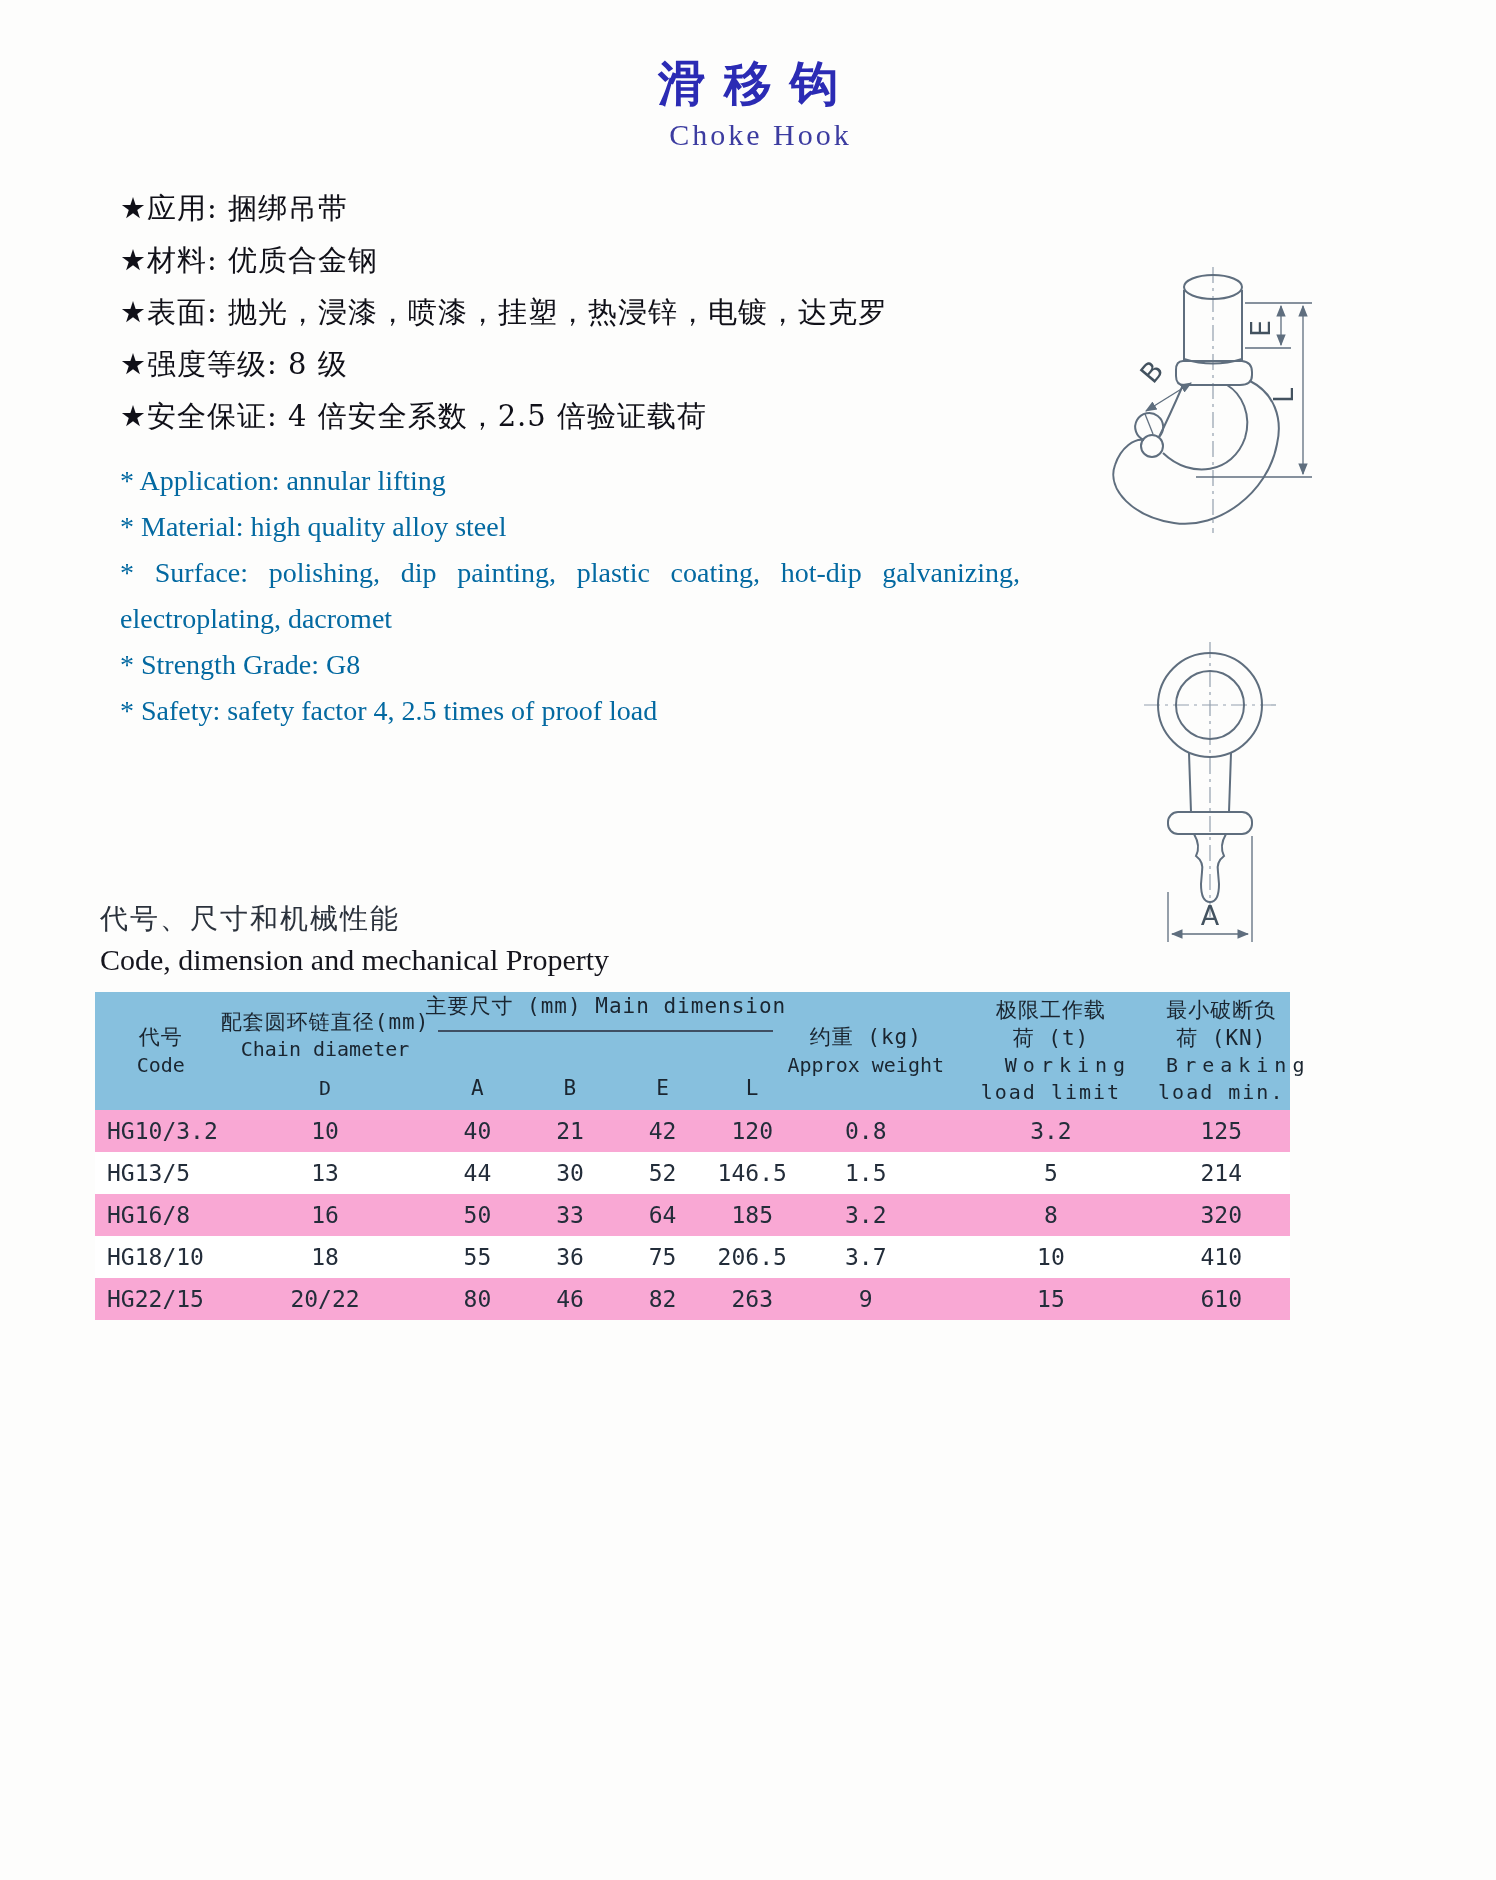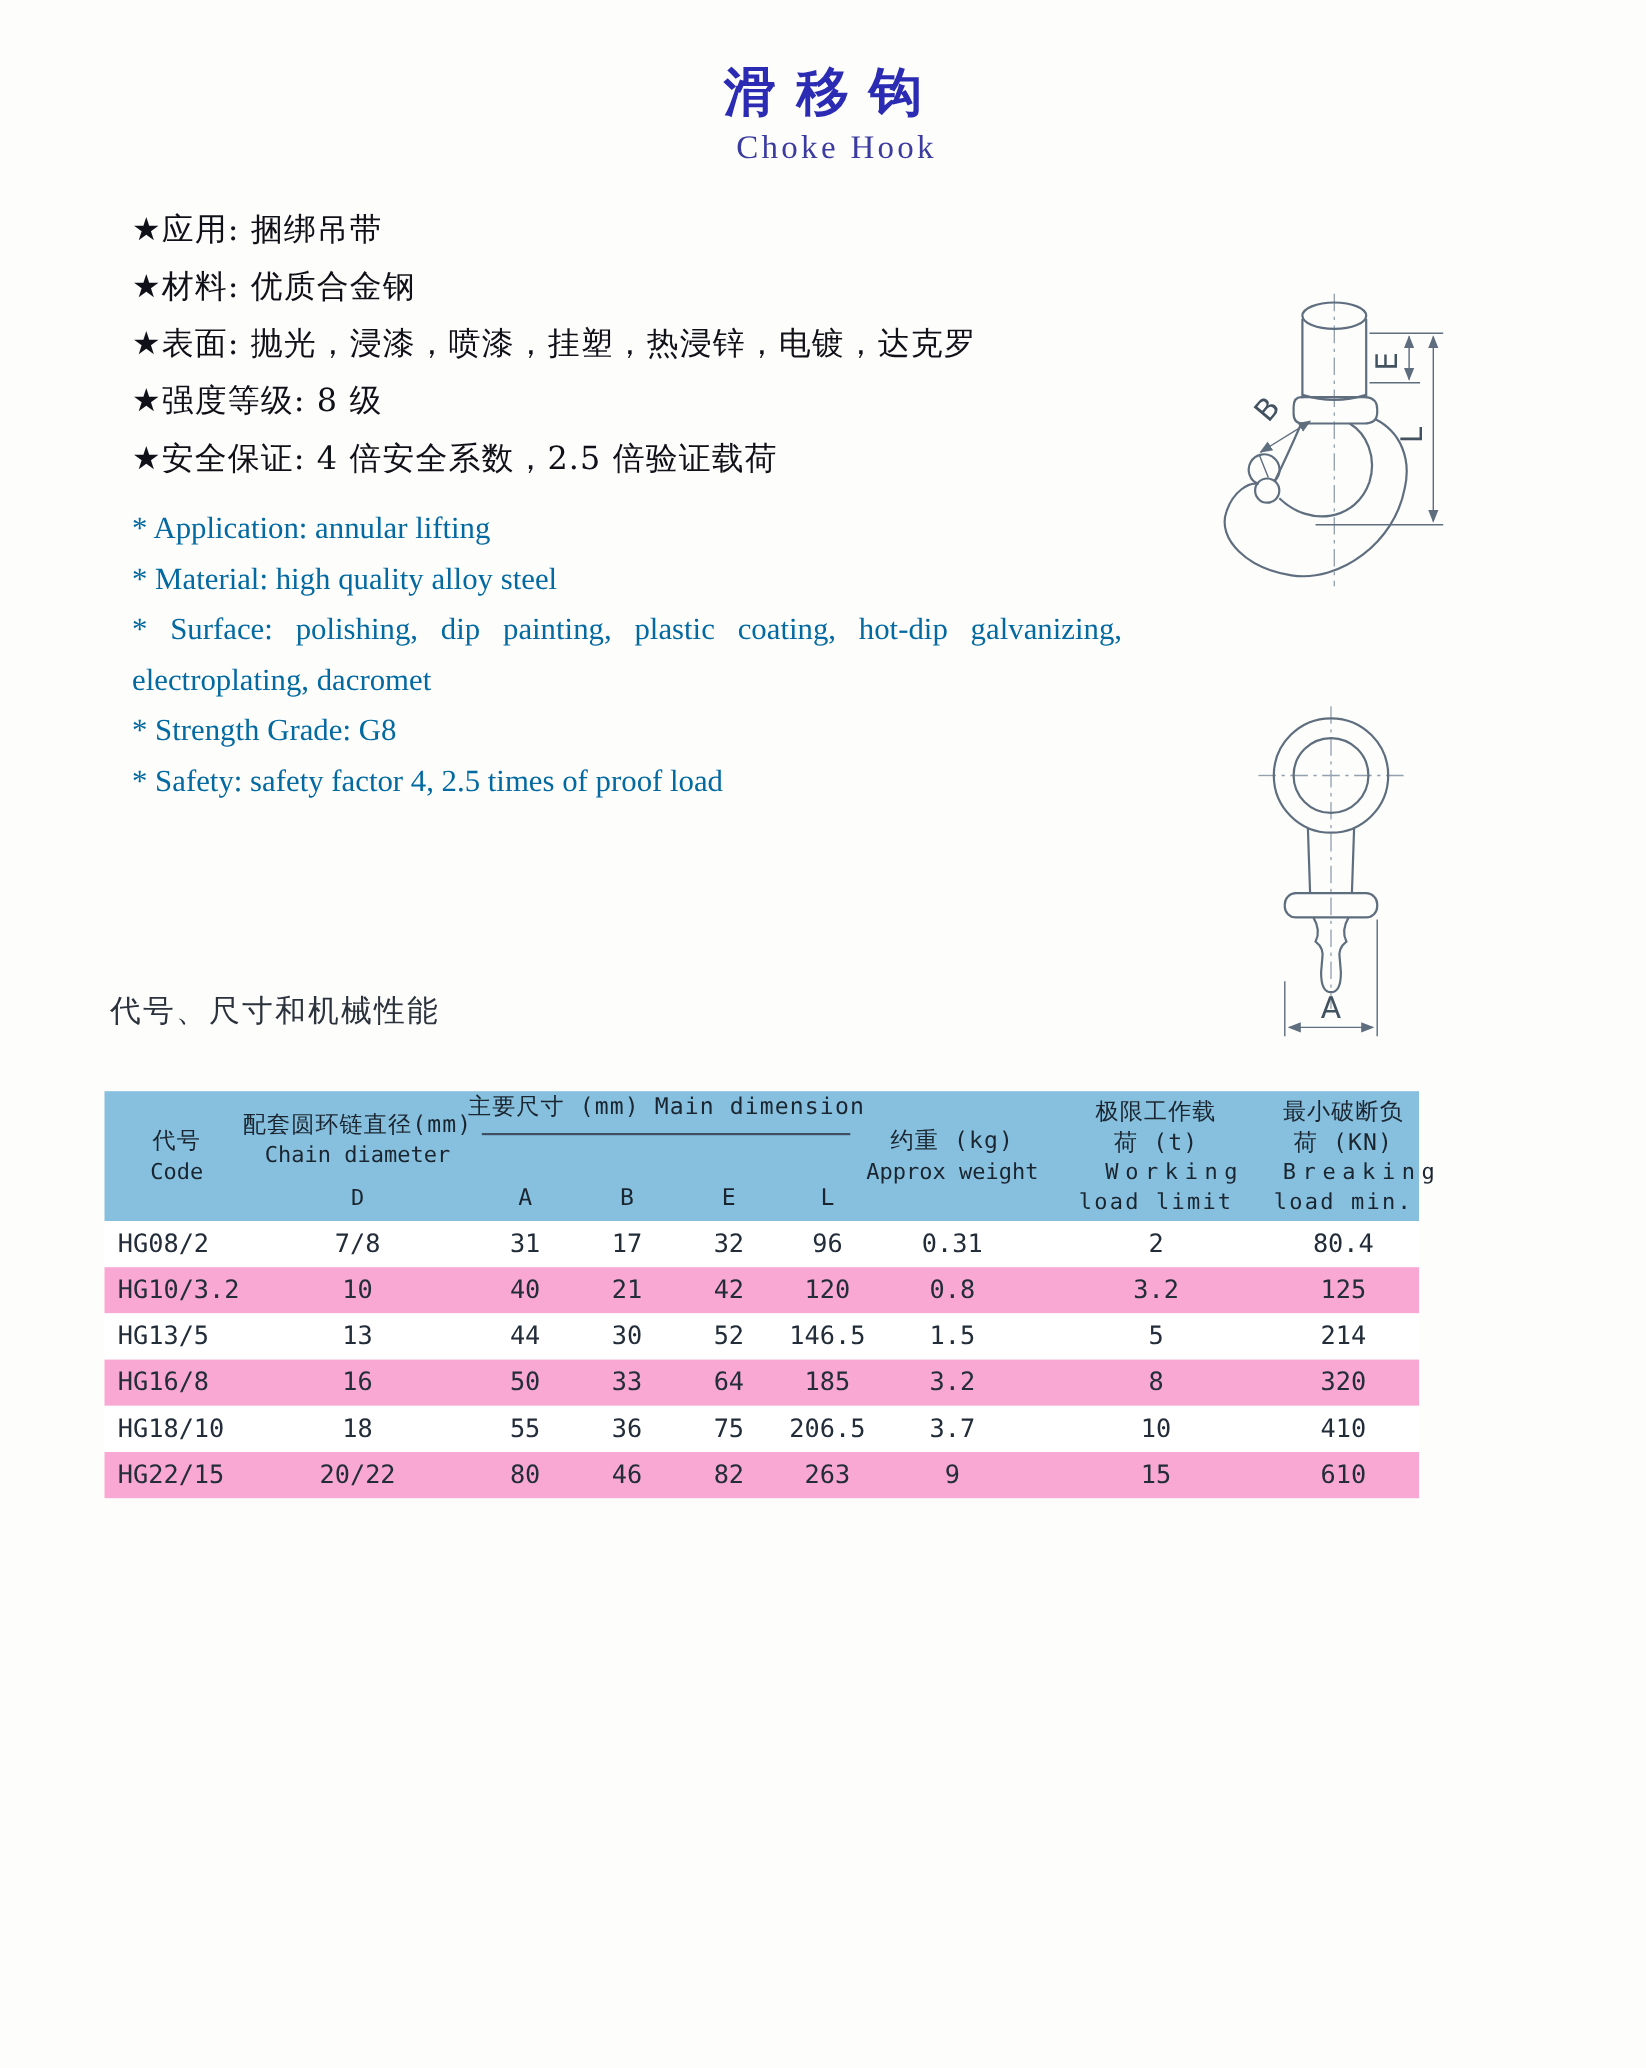--- a/index.html
+++ b/index.html
@@ -151,20 +151,21 @@
     <path class="draw" d="M134,222 Q141,234 136,244 Q144,250 142,260 L141,272 Q141,290 150,290 Q159,290 159,272 L158,260 Q156,250 164,244 Q159,234 166,222"></path>
 
     <path class="thin" d="M192,224 V330 M108,280 V330"></path>
 
     <path class="thin" d="M112,322 H188" marker-start="url(#arr)" marker-end="url(#arr)"></path>
     <text class="dimtext" x="150" y="313" text-anchor="middle">A</text>
   </svg>
 
   <div class="section">
     <div class="sec-zh">代号、尺寸和机械性能</div>
+    <div class="sec-en">Code, dimension and mechanical Property</div>
   </div>
 
   <div class="spec-table">
     <div class="thead">
       <div class="hc c1">
         <div class="zh">代号</div>
         <div class="en">Code</div>
       </div>
       <div class="hc c2">
         <div class="zh">配套圆环链直径(mm)</div>
@@ -193,31 +194,20 @@
       </div>
       <div class="hc c9">
         <div class="zh">最小破断负</div>
         <div class="zh">荷 (KN)</div>
         <div class="en wide">Breaking</div>
         <div class="en mid">load min.</div>
       </div>
     </div>
 
     <div class="tbody">
-      <div class="trow">
-        <div class="td c1">HG08/2</div>
-        <div class="td c2">7/8</div>
-        <div class="td c3">31</div>
-        <div class="td c4">17</div>
-        <div class="td c5">32</div>
-        <div class="td c6">96</div>
-        <div class="td c7">0.31</div>
-        <div class="td c8">2</div>
-        <div class="td c9">80.4</div>
-      </div>
       <div class="trow alt">
         <div class="td c1">HG10/3.2</div>
         <div class="td c2">10</div>
         <div class="td c3">40</div>
         <div class="td c4">21</div>
         <div class="td c5">42</div>
         <div class="td c6">120</div>
         <div class="td c7">0.8</div>
         <div class="td c8">3.2</div>
         <div class="td c9">125</div>

